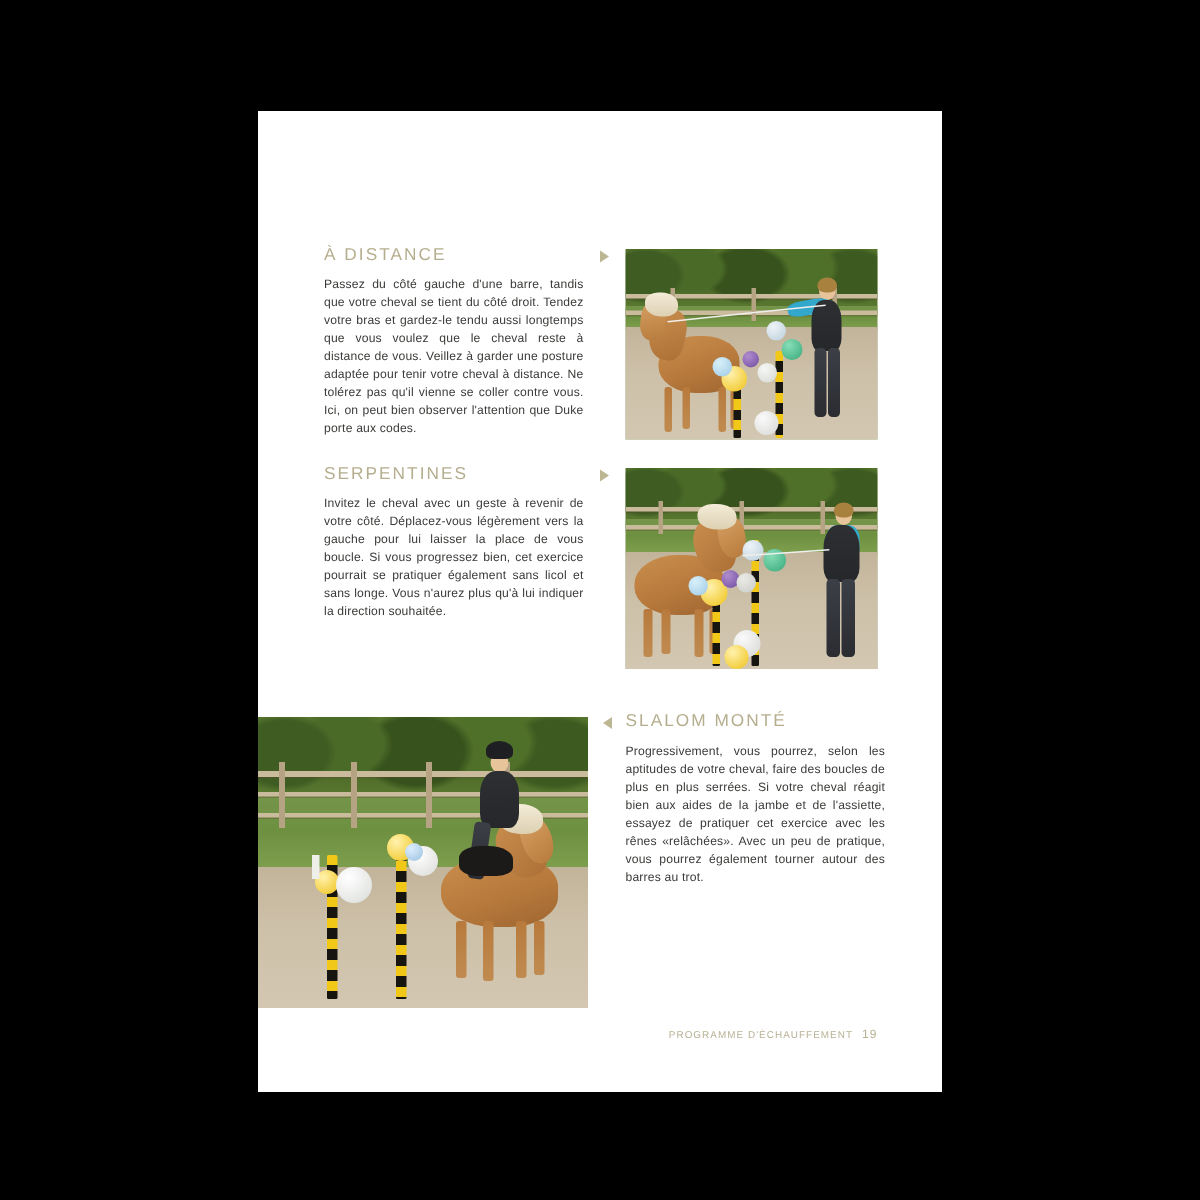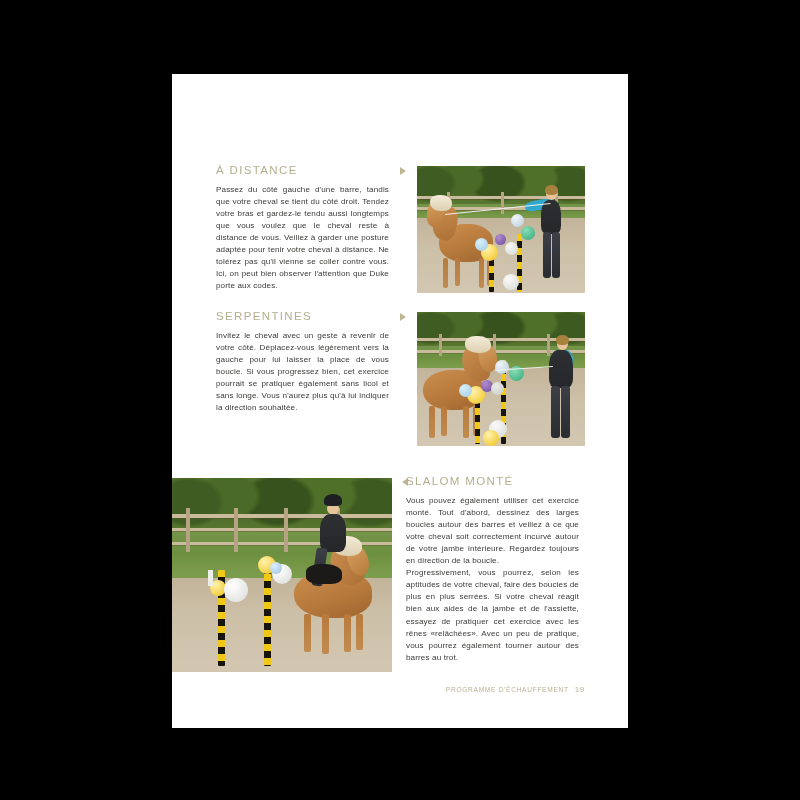--- a/index.html
+++ b/index.html
@@ -319,23 +319,22 @@
     <div class="pole" style="left:92px; top:82px; width:7px; height:106px;"></div>
     <div class="ball" style="left:38px; top:102px; width:16px; height:16px; background:radial-gradient(circle at 35% 30%, #fff2ae, #efc115);"></div>
     <div class="ball" style="left:52px; top:100px; width:24px; height:24px; background:radial-gradient(circle at 35% 30%, #ffffff, #d9dcd8);"></div>
     <div class="ball" style="left:86px; top:78px; width:18px; height:18px; background:radial-gradient(circle at 35% 30%, #fff2ae, #efc115);"></div>
     <div class="ball" style="left:100px; top:86px; width:20px; height:20px; background:radial-gradient(circle at 35% 30%, #ffffff, #dadcd8);"></div>
     <div class="ball" style="left:98px; top:84px; width:12px; height:12px; background:radial-gradient(circle at 35% 30%, #dcefff, #9cc0dd);"></div>
     <div style="position:absolute; left:36px; top:92px; width:5px; height:16px; background:#efefea;"></div>
   </div>
 
   <span class="marker marker-left" style="left:230px; top:404px;"></span>
-  <div class="text-col" style="left:234px; top:401px; width:173px;">
+  <div class="text-col" style="left:245px; top:401px; width:173px;">
     <h2 class="section-heading">SLALOM MONTÉ</h2>
-    <p class="body-copy">Vous pouvez également utiliser cet exercice monté. Tout d'abord, dessinez des larges boucles autour des barres et veillez à ce que votre cheval soit correctement incurvé autour de votre jambe intérieure. Regardez toujours en direction de la boucle.</p>
     <p class="body-copy">Progressivement, vous pourrez, selon les aptitudes de votre cheval, faire des boucles de plus en plus serrées. Si votre cheval réagit bien aux aides de la jambe et de l'assiette, essayez de pratiquer cet exercice avec les rênes «relâchées». Avec un peu de pratique, vous pourrez également tourner autour des barres au trot.</p>
   </div>
 
   <div id="footer" style="right:43px; bottom:34px;">
     <span>PROGRAMME D'ÉCHAUFFEMENT</span><span class="page-num">19</span>
   </div>
 
 </div>
 
 </body></html>

